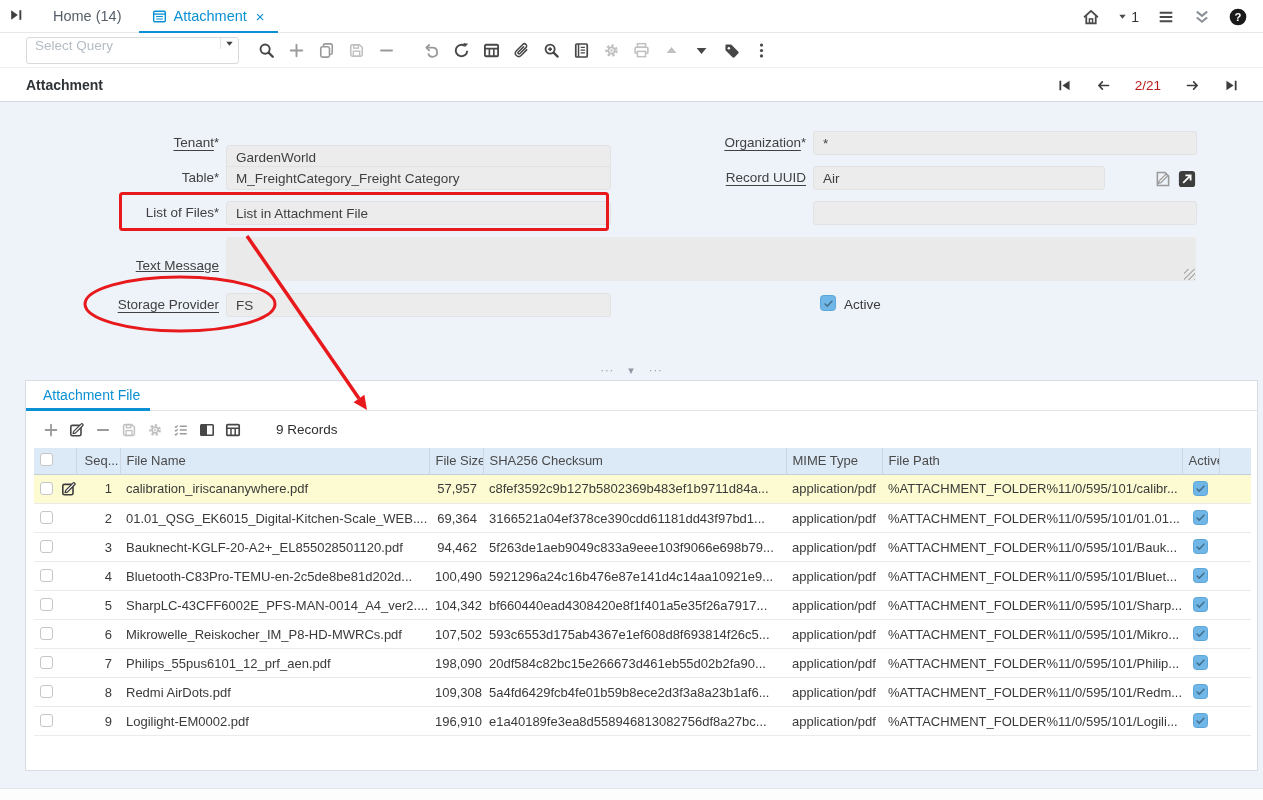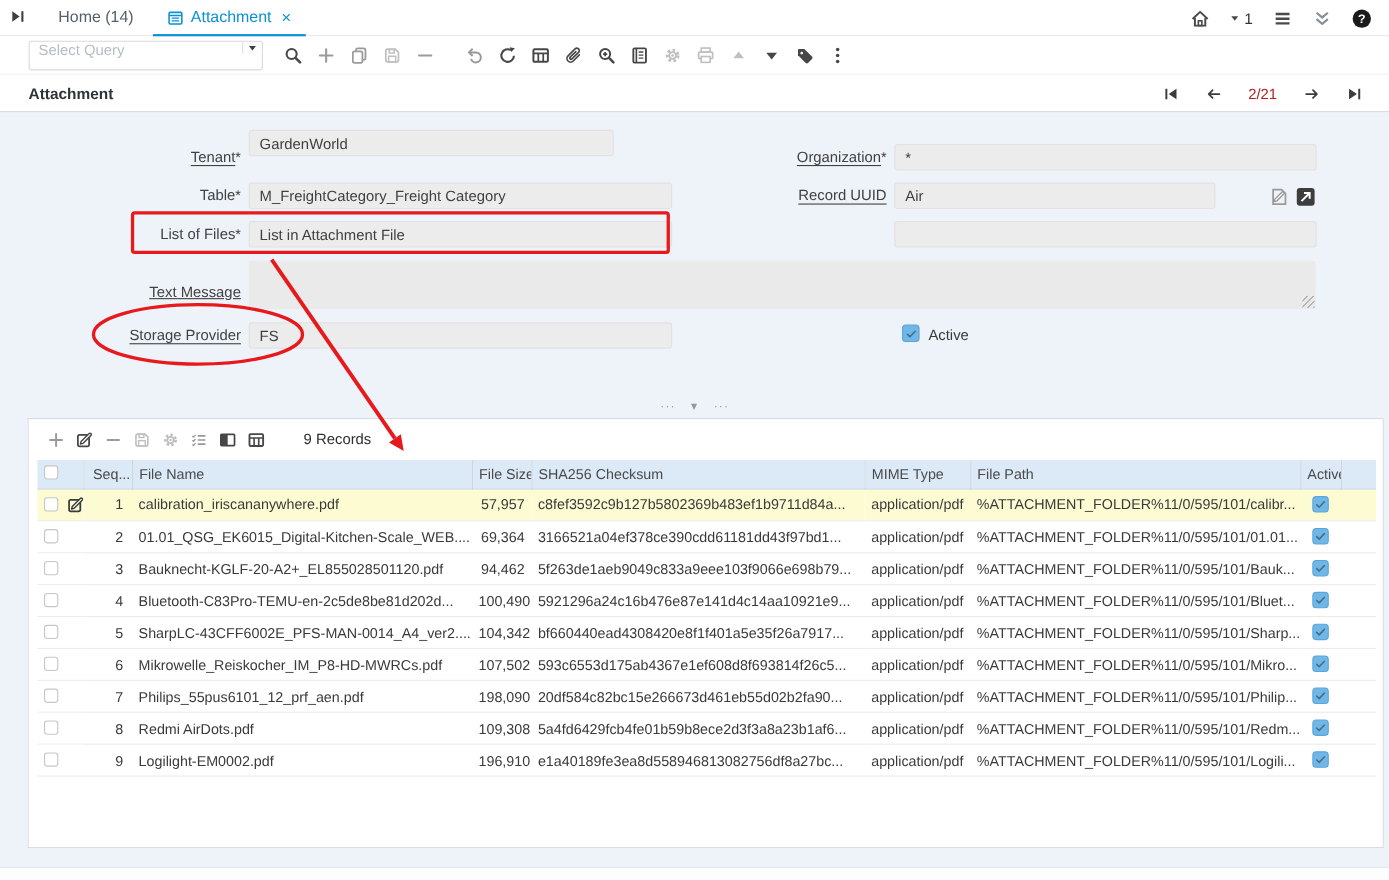--- a/index.html
+++ b/index.html
@@ -328,21 +328,21 @@
           <polygon points="2.6,2.9 2.6,13.1 10.2,8" fill="currentColor"></polygon>
         </svg>
       </span>
   </div>
 </div>
 
 <div>
   <div class="flabel" style="left:26px; width:193px; top:131px;">
     <span class="lbl-u">Tenant</span><span class="req">*</span>
   </div>
-  <div class="ffield" style="left:226px; top:118px; width:332px;">
+  <div class="ffield" style="left:226px; top:145px; width:385px;">
     <span>GardenWorld</span>
   </div>
   <div class="flabel" style="left:613px; width:193px; top:131px;">
     <span class="lbl-u">Organization</span><span class="req">*</span>
   </div>
   <div class="ffield" style="left:813px; top:131px; width:384px;">
     <span>*</span>
   </div>
 
   <div class="flabel" style="left:26px; width:193px; top:166px;">
@@ -398,20 +398,24 @@
   <span class="active-lab" style="left:844px; top:293px;">Active</span>
 </div>
 
 <div class="splitter">
   <span>···</span>
   <span>▾</span>
   <span>···</span>
 </div>
 
 <div class="panel">
+  <div class="dtab-row">
+    <span class="dtab">Attachment File</span>
+    <span class="dtab-line"></span>
+  </div>
   <div class="dtoolbar">
     <span style="display:flex;">
         <span class="dbtn tone-mid">
           <svg viewBox="0 0 16 16">
             <path d="M8 2.6v10.8M2.6 8h10.8" stroke="currentColor" stroke-width="1.8" stroke-linecap="round" fill="none"></path>
           </svg>
         </span>
         <span class="dbtn tone-dark">
           <svg viewBox="0 0 16 16">
             <rect x="1.8" y="3.4" width="10.2" height="10.4" rx="1.6" fill="none" stroke="currentColor" stroke-width="1.6"></rect>

